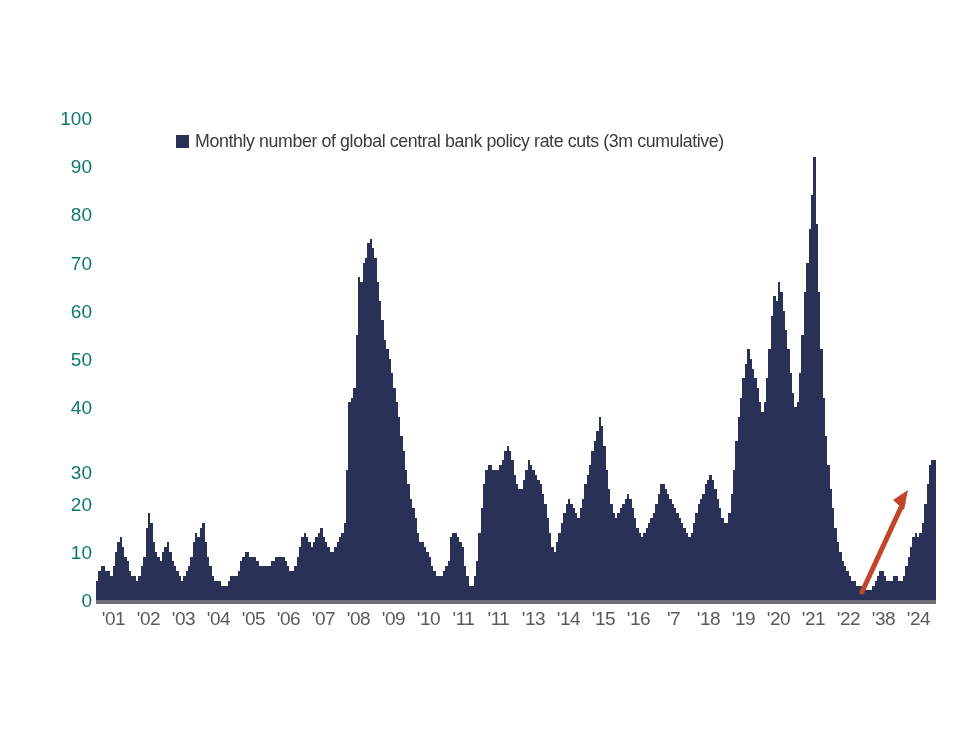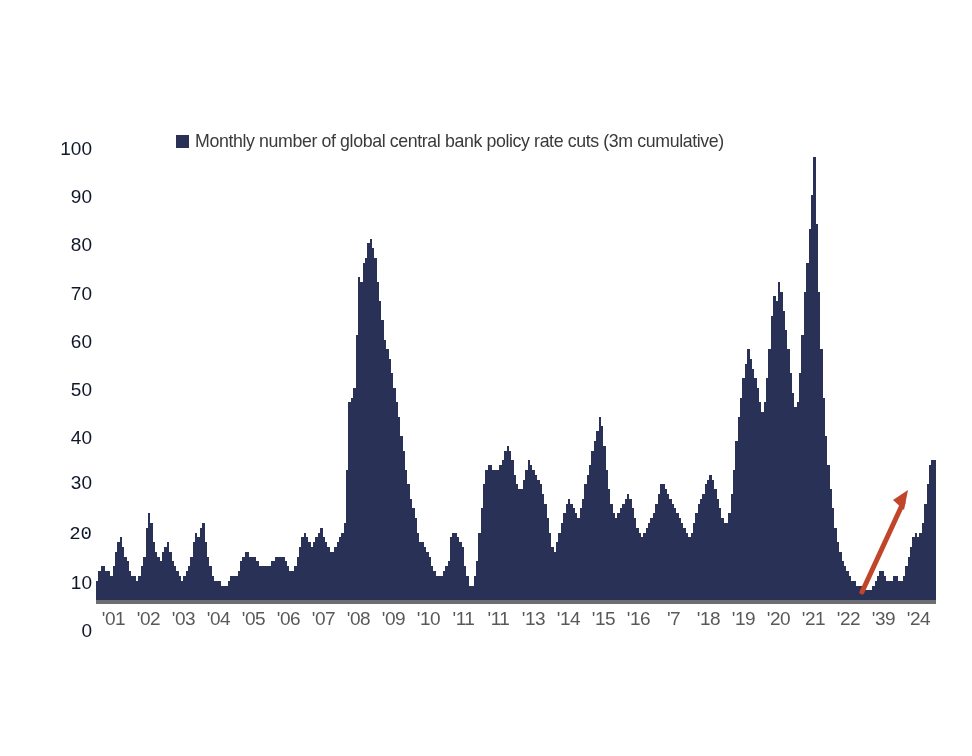--- a/index.html
+++ b/index.html
@@ -32,24 +32,23 @@
     color:#58595b;white-space:nowrap;
     transform:scaleX(0.92);transform-origin:left center;
   }
 
   
   .chart{position:absolute;left:0;top:118px;width:972px;height:530px;}
 
   .ylabels{position:absolute;left:0;top:0;width:92px;height:490px;}
   .ylabel{
     position:absolute;right:0;width:92px;text-align:right;
-    font-size:19px;color:#0f172a;line-height:1;
+    font-size:19px;color:#0f766e;line-height:1;
     transform:translateY(-50%);
     white-space:nowrap;
-    margin-top:30px;
   }
 
   .plot{
     position:absolute;left:96px;top:0;
     width:840px;height:482px;
   }
   .bars{
     position:absolute;left:0;bottom:0;width:100%;height:100%;
     display:flex;align-items:flex-end;
   }
@@ -108,22 +107,22 @@
 <body>
 
 <div class="wrap">
 
 
   <div class="chart">
 
     <div class="ylabels">
         <div class="ylabel" style="top: 482px;">0</div>
         <div class="ylabel" style="top: 433.8px;">10</div>
-        <div class="ylabel" style="top: 385.6px; font-family: Liberation Mono, monospace;">20</div>
-        <div class="ylabel" style="top: 334px;">30</div>
+        <div class="ylabel" style="top: 385.6px;">20</div>
+        <div class="ylabel" style="top: 354px;">30</div>
         <div class="ylabel" style="top: 289.2px;">40</div>
         <div class="ylabel" style="top: 241px;">50</div>
         <div class="ylabel" style="top: 192.8px;">60</div>
         <div class="ylabel" style="top: 144.6px;">70</div>
         <div class="ylabel" style="top: 96.4px;">80</div>
         <div class="ylabel" style="top: 48.2px;">90</div>
         <div class="ylabel" style="top: 0px;">100</div>
       </div>
 
     <div class="plot">
@@ -504,21 +503,21 @@
         <div class="xlabel">'13</div>
         <div class="xlabel">'14</div>
         <div class="xlabel">'15</div>
         <div class="xlabel">'16</div>
         <div class="xlabel">'7</div>
         <div class="xlabel">'18</div>
         <div class="xlabel">'19</div>
         <div class="xlabel">'20</div>
         <div class="xlabel">'21</div>
         <div class="xlabel">'22</div>
-        <div class="xlabel">'39</div>
+        <div class="xlabel">'38</div>
         <div class="xlabel">'24</div>
       </div>
 
     <div class="legend">
       <span class="legend-swatch" style="background: rgb(42, 49, 87);"></span>
       <span class="legend-text">Monthly number of global central bank policy rate cuts (3m cumulative)</span>
     </div>
 
     <svg class="arrow-layer" width="972" height="530" viewBox="0 0 972 530">
       <g>

